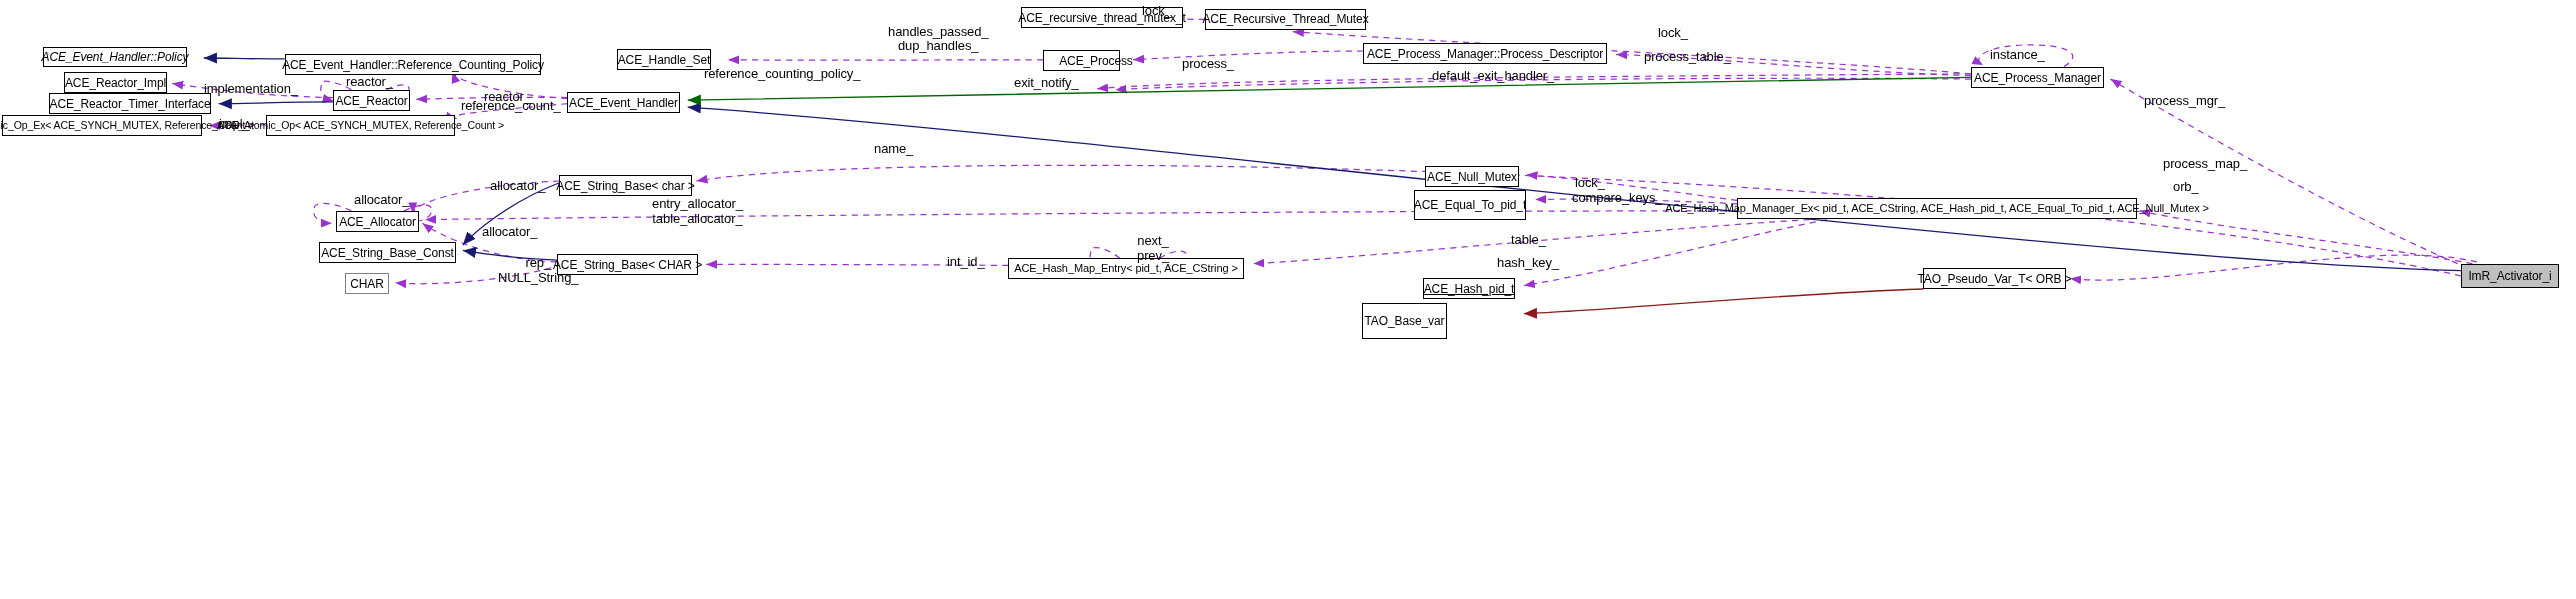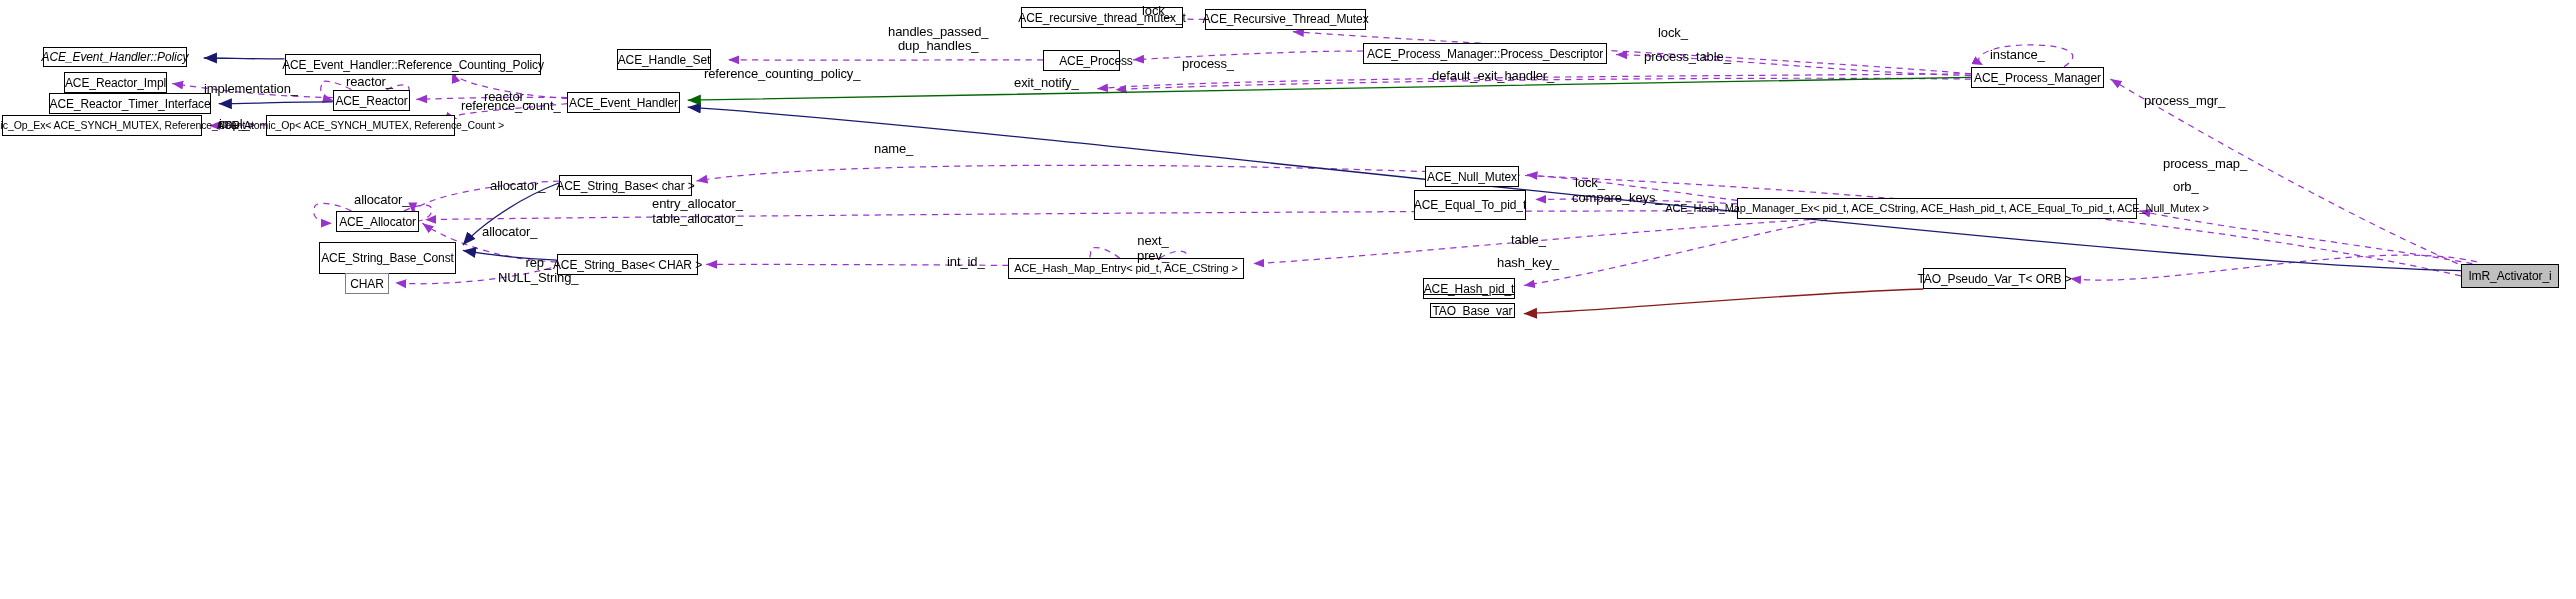--- a/index.html
+++ b/index.html
@@ -229,21 +229,21 @@
   </div>
 
   <div class="node" style="left:559px; top:175px; width:133px; height:21px;">
     <span>ACE_String_Base&lt; char &gt;</span>
   </div>
 
   <div class="node" style="left:336px; top:211px; width:83px; height:21px;">
     <span>ACE_Allocator</span>
   </div>
 
-  <div class="node" style="left:319px; top:242px; width:137px; height:32px;">
+  <div class="node" style="left:319px; top:242px; width:137px; height:21px;">
     <span>ACE_String_Base_Const</span>
   </div>
 
   <div class="node" style="left:557px; top:254px; width:141px; height:21px;">
     <span>ACE_String_Base&lt; CHAR &gt;</span>
   </div>
 
   <div class="node plainbox" style="left:345px; top:273px; width:44px; height:21px;">
     <span>CHAR</span>
   </div>
@@ -261,21 +261,21 @@
   </div>
 
   <div class="node" style="left:1008px; top:258px; width:236px; height:21px; font-size:11px;">
     <span>ACE_Hash_Map_Entry&lt; pid_t, ACE_CString &gt;</span>
   </div>
 
   <div class="node" style="left:1423px; top:278px; width:92px; height:21px;text-decoration:underline;">
     <span>ACE_Hash_pid_t</span>
   </div>
 
-  <div class="node" style="left:1430px; top:303px; width:85px; height:15px;">
+  <div class="node" style="left:1362px; top:303px; width:85px; height:36px;">
     <span>TAO_Base_var</span>
   </div>
 
   <div class="node" style="left:1923px; top:268px; width:143px; height:21px;">
     <span>TAO_Pseudo_Var_T&lt; ORB &gt;</span>
   </div>
 
   <div class="edge-label" style="left:1142px; top:4.4px;">lock_</div>
 
   <div class="edge-label" style="left:888px; top:16.7px; white-space:pre;margin-top:8px;">handles_passed_

